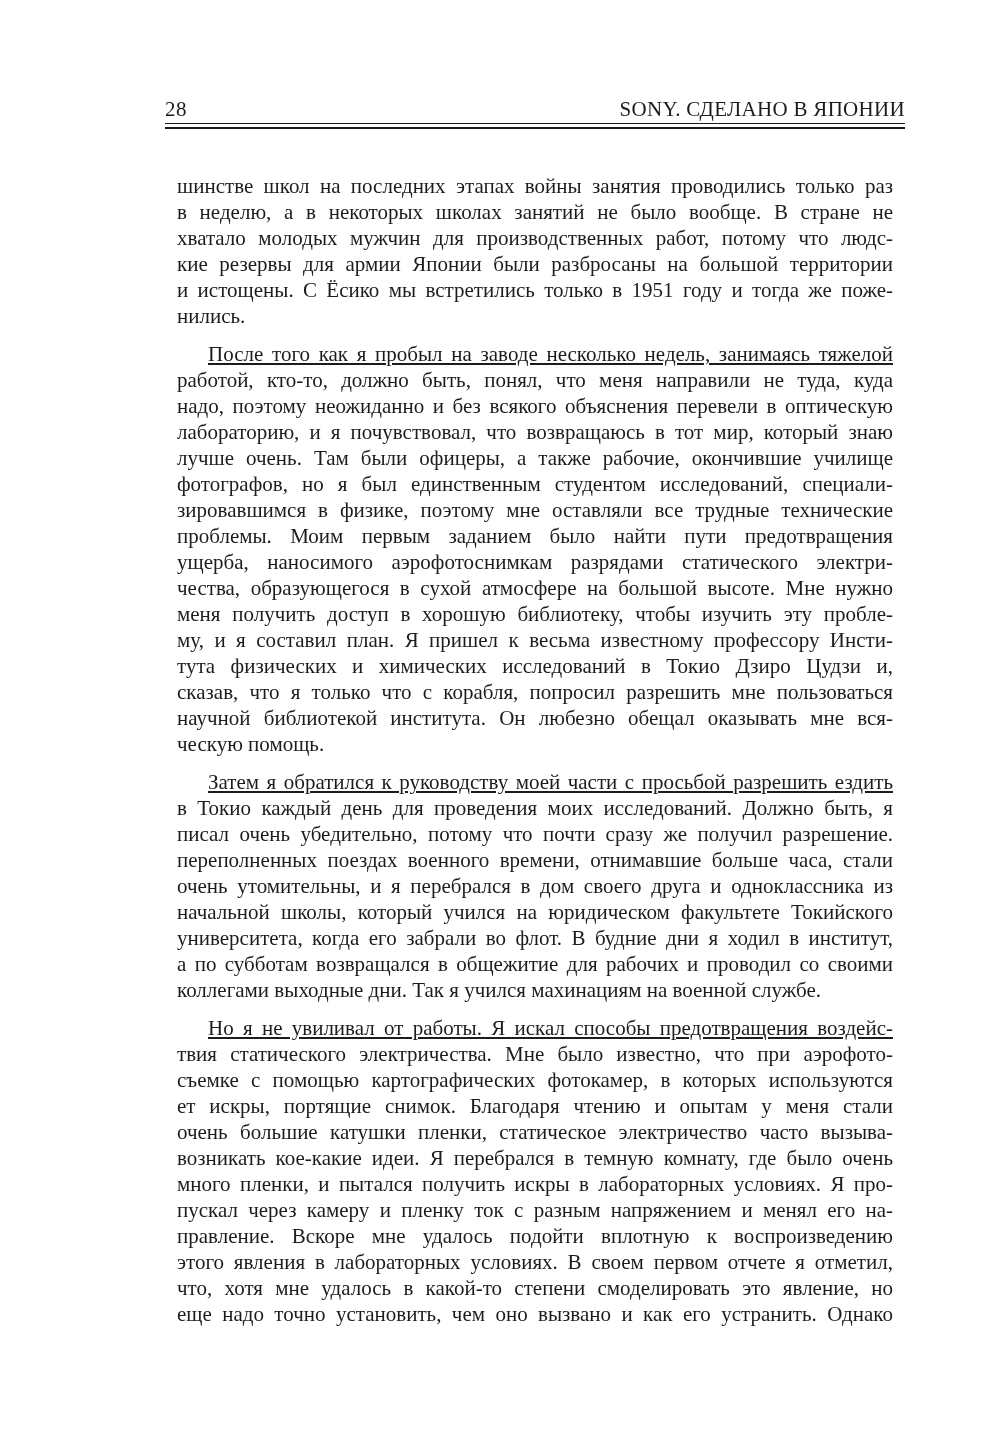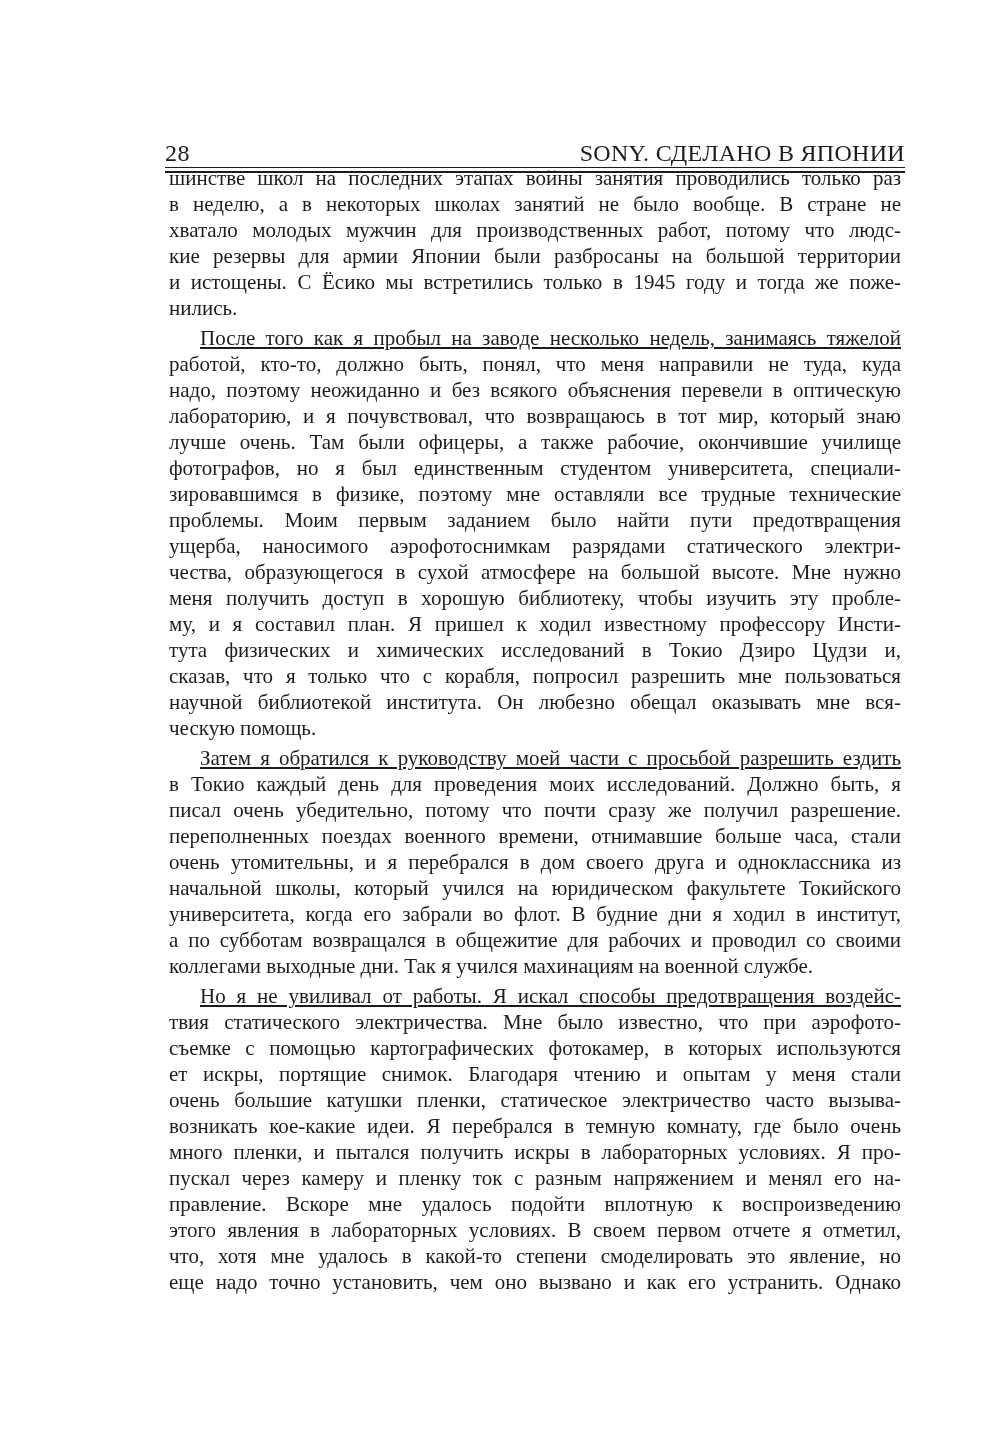--- a/index.html
+++ b/index.html
@@ -19,46 +19,45 @@
   .running-header {
     position: absolute;
     left: 165px;
     width: 740px;
     top: 97px;
   }
   .header-row {
     display: flex;
     justify-content: space-between;
     align-items: baseline;
-    font-size: 24px;
+    font-size: 21px;
     line-height: 24px;
   }
   .page-number {
     letter-spacing: 0.5px;
   }
   .running-title {
     letter-spacing: 0.3px;
-    margin-top: 44px;
   }
   .header-rule {
     margin-top: 2px;
     height: 3px;
     border-top: 1.5px solid #1c1c1c;
     border-bottom: 2.5px solid #1c1c1c;
   }
   .page-body {
     position: absolute;
     left: 165px;
     width: 740px;
     top: 161px;
     font-size: 21px;
     line-height: 26px;
   }
   .paragraph {
-    margin: 4px;
+    margin: 12px;
   }
   .line {
     text-align: justify;
     text-align-last: justify;
     white-space: normal;
   }
   .line.last {
     text-align-last: left;
   }
   .line.indent {
@@ -77,36 +76,36 @@
     </div>
     <div class="header-rule"></div>
   </div>
 
   <div class="page-body">
       <div class="paragraph">
         <div class="line">шинстве школ на последних этапах войны занятия проводились только раз</div>
         <div class="line">в неделю, а в некоторых школах занятий не было вообще. В стране не</div>
         <div class="line">хватало молодых мужчин для производственных работ, потому что людс-</div>
         <div class="line">кие резервы для армии Японии были разбросаны на большой территории</div>
-        <div class="line">и истощены. С Ёсико мы встретились только в 1945 году и тогда же поже-</div>
+        <div class="line">и истощены. С Ёсико мы встретились только в 1951 году и тогда же поже-</div>
         <div class="line last">нились.</div>
       </div>
       <div class="paragraph">
         <div class="line indent">После того как я пробыл на заводе несколько недель, занимаясь тяжелой</div>
         <div class="line">работой, кто-то, должно быть, понял, что меня направили не туда, куда</div>
         <div class="line">надо, поэтому неожиданно и без всякого объяснения перевели в оптическую</div>
         <div class="line">лабораторию, и я почувствовал, что возвращаюсь в тот мир, который знаю</div>
         <div class="line">лучше очень. Там были офицеры, а также рабочие, окончившие училище</div>
-        <div class="line">фотографов, но я был единственным студентом университета, специали-</div>
+        <div class="line">фотографов, но я был единственным студентом исследований, специали-</div>
         <div class="line">зировавшимся в физике, поэтому мне оставляли все трудные технические</div>
         <div class="line">проблемы. Моим первым заданием было найти пути предотвращения</div>
         <div class="line">ущерба, наносимого аэрофотоснимкам разрядами статического электри-</div>
         <div class="line">чества, образующегося в сухой атмосфере на большой высоте. Мне нужно</div>
         <div class="line">меня получить доступ в хорошую библиотеку, чтобы изучить эту пробле-</div>
-        <div class="line">му, и я составил план. Я пришел к ходил известному профессору Инсти-</div>
+        <div class="line">му, и я составил план. Я пришел к весьма известному профессору Инсти-</div>
         <div class="line">тута физических и химических исследований в Токио Дзиро Цудзи и,</div>
         <div class="line">сказав, что я только что с корабля, попросил разрешить мне пользоваться</div>
         <div class="line">научной библиотекой института. Он любезно обещал оказывать мне вся-</div>
         <div class="line last">ческую помощь.</div>
       </div>
       <div class="paragraph">
         <div class="line indent">Затем я обратился к руководству моей части с просьбой разрешить ездить</div>
         <div class="line">в Токио каждый день для проведения моих исследований. Должно быть, я</div>
         <div class="line">писал очень убедительно, потому что почти сразу же получил разрешение.</div>
         <div class="line">переполненных поездах военного времени, отнимавшие больше часа, стали</div>

